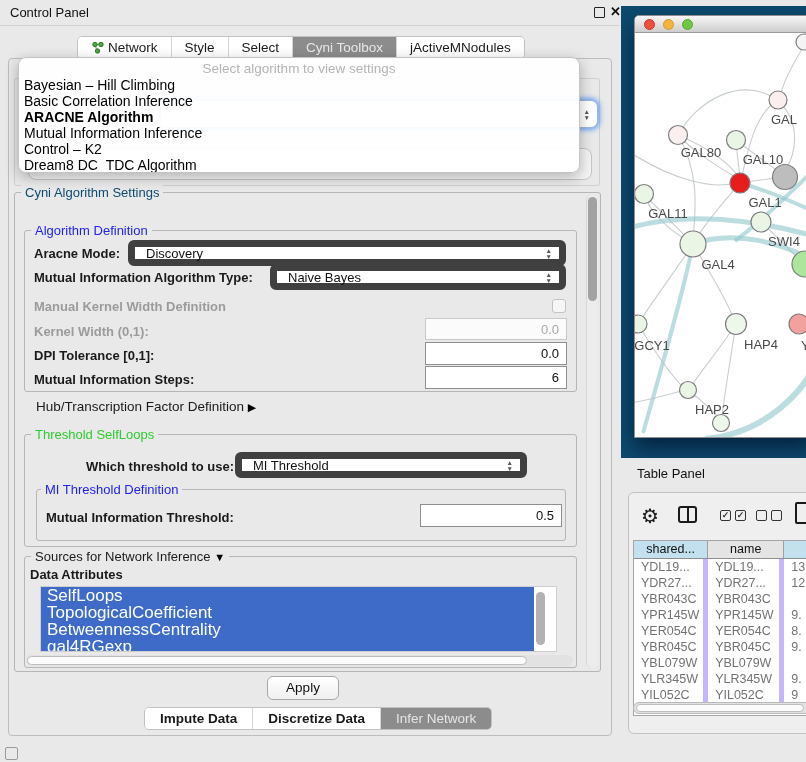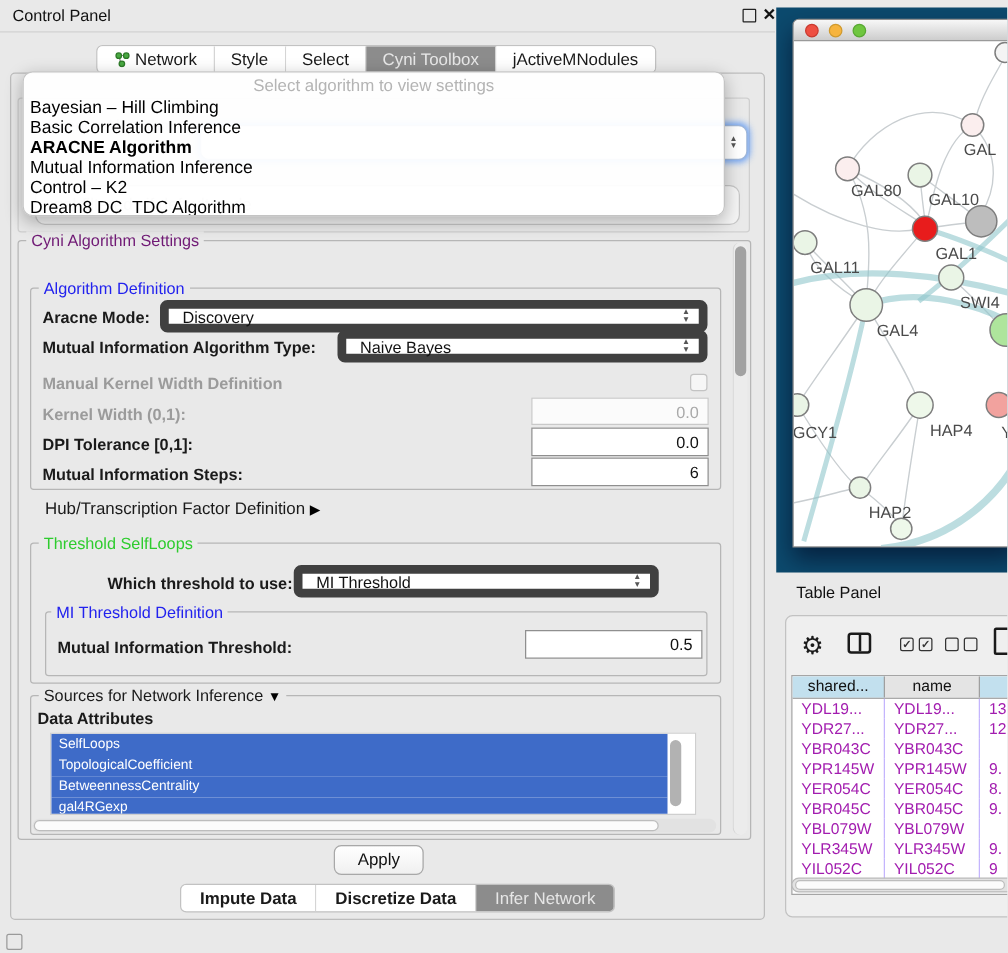--- a/index.html
+++ b/index.html
@@ -58,21 +58,21 @@
   input.num.dis { border:1px solid #c9c9c9; background:#fbfbfb; color:#a9a9a9; }
   .chk { position:absolute; width:14px; height:14px; border:1px solid #c3c3c3; border-radius:3px; background:#f6f6f6; }
   .tri { font-size:11px; color:#000; }
 
   .vtrack { position:absolute; left:586px; top:194px; width:12px; height:474px;
     background:#ececec; border-left:1px solid #d7d7d7; border-radius:6px; }
   .vthumb { position:absolute; left:1px; top:3px; width:9px; height:104px; background:#a2a2a2; border-radius:5px; }
 
   .srclist { position:absolute; left:40px; top:586px; width:517px; height:66px;
     background:#fff; border:1px solid #cfcfcf; overflow:hidden; }
-  .src-item { width:493px; height:17px; background:#3e6bc8; color:#fff; font-size:11px;
+  .src-item { width:493px; height:17px; background:#3e6bc8; color:#fff; font-size:17px;
     line-height:17px; padding-left:6px; white-space:nowrap; }
   .src-scroll { position:absolute; left:495px; top:5px; width:9px; height:53px; background:#b2b2b2; border-radius:5px; }
   .hscroll { position:absolute; left:26px; top:655px; width:547px; height:11px;
     background:#e2e2e2; border-radius:6px; }
   .hthumb { position:absolute; left:1px; top:1px; width:500px; height:9px; background:#fcfcfc;
     border:1px solid #bdbdbd; border-radius:5px; }
 
   .apply { position:absolute; left:267px; top:676px; width:72px; height:24px;
     background:linear-gradient(#ffffff,#f0f0f0); border:1px solid #a8a8a8; border-radius:6px;
     font-size:13.5px; color:#111; text-align:center; line-height:22px; }
@@ -113,22 +113,22 @@
   .doc-ico { position:absolute; left:167px; top:2px; width:18px; height:22px;
     border:2px solid #1a1a1a; border-radius:2px; background:#efefef; }
 
   .tframe { position:absolute; left:633px; top:540px; width:179px; height:176px;
     background:#fff; border:1px solid #a5a5a5; overflow:hidden; }
   .thead { display:flex; height:18px; border-bottom:1px solid #8f8f8f; }
   .th { font-size:12.5px; color:#111; text-align:center; line-height:17px;
     background:#e4e4e4; border-right:1px solid #9f9f9f; overflow:hidden; white-space:nowrap; }
   .th.hl { background:#c2e0ee; }
   .tr { display:flex; height:16px; }
-  .td { font-size:12.5px; color:#a21caf; line-height:16px; padding-left:7px;
-    border-right:1px solid #c4b5fd; overflow:hidden; white-space:nowrap; }
+  .td { font-size:12.5px; color:#737373; line-height:16px; padding-left:7px;
+    border-right:5px solid #c4b5fd; overflow:hidden; white-space:nowrap; }
   .t-hscroll { position:absolute; left:633px; top:702px; width:179px; height:12px;
     background:#e2e2e2; border:1px solid #b9b9b9; border-radius:6px; }
   .t-hthumb { position:absolute; left:2px; top:1px; width:168px; height:8px;
     background:#fbfbfb; border:1px solid #bdbdbd; border-radius:4px; }
 </style>
 </head>
 <body>
 
 <div id="app">
 
@@ -182,21 +182,21 @@
         <div class="pop-item">Bayesian – Hill Climbing</div>
         <div class="pop-item">Basic Correlation Inference</div>
         <div class="pop-item b">ARACNE Algorithm</div>
         <div class="pop-item">Mutual Information Inference</div>
         <div class="pop-item">Control – K2</div>
         <div class="pop-item">Dream8 DC_TDC Algorithm</div>
       </div>
   </div>
 
   <div class="grp" style="left:14px;top:192px;width:587px;height:480px;">
-    <span class="grp-t" style="left:6px;top:-8px;color:#701a75;">Cyni Algorithm Settings</span>
+    <span class="grp-t" style="left:6px;top:-8px;color:#0c4a6e;">Cyni Algorithm Settings</span>
   </div>
   <div class="vtrack">
       <div class="vthumb"></div>
     </div>
 
   <div class="grp" style="left:24px;top:230px;width:553px;height:162px;">
     <span class="grp-t" style="left:6px;top:-8px;color:#2222ee;">Algorithm Definition</span>
   </div>
   <div class="lab" style="left:34px;top:246px;">Aracne Mode:</div>
   <div class="combo" style="left:128px;top:240px;width:438px;height:26px;">

